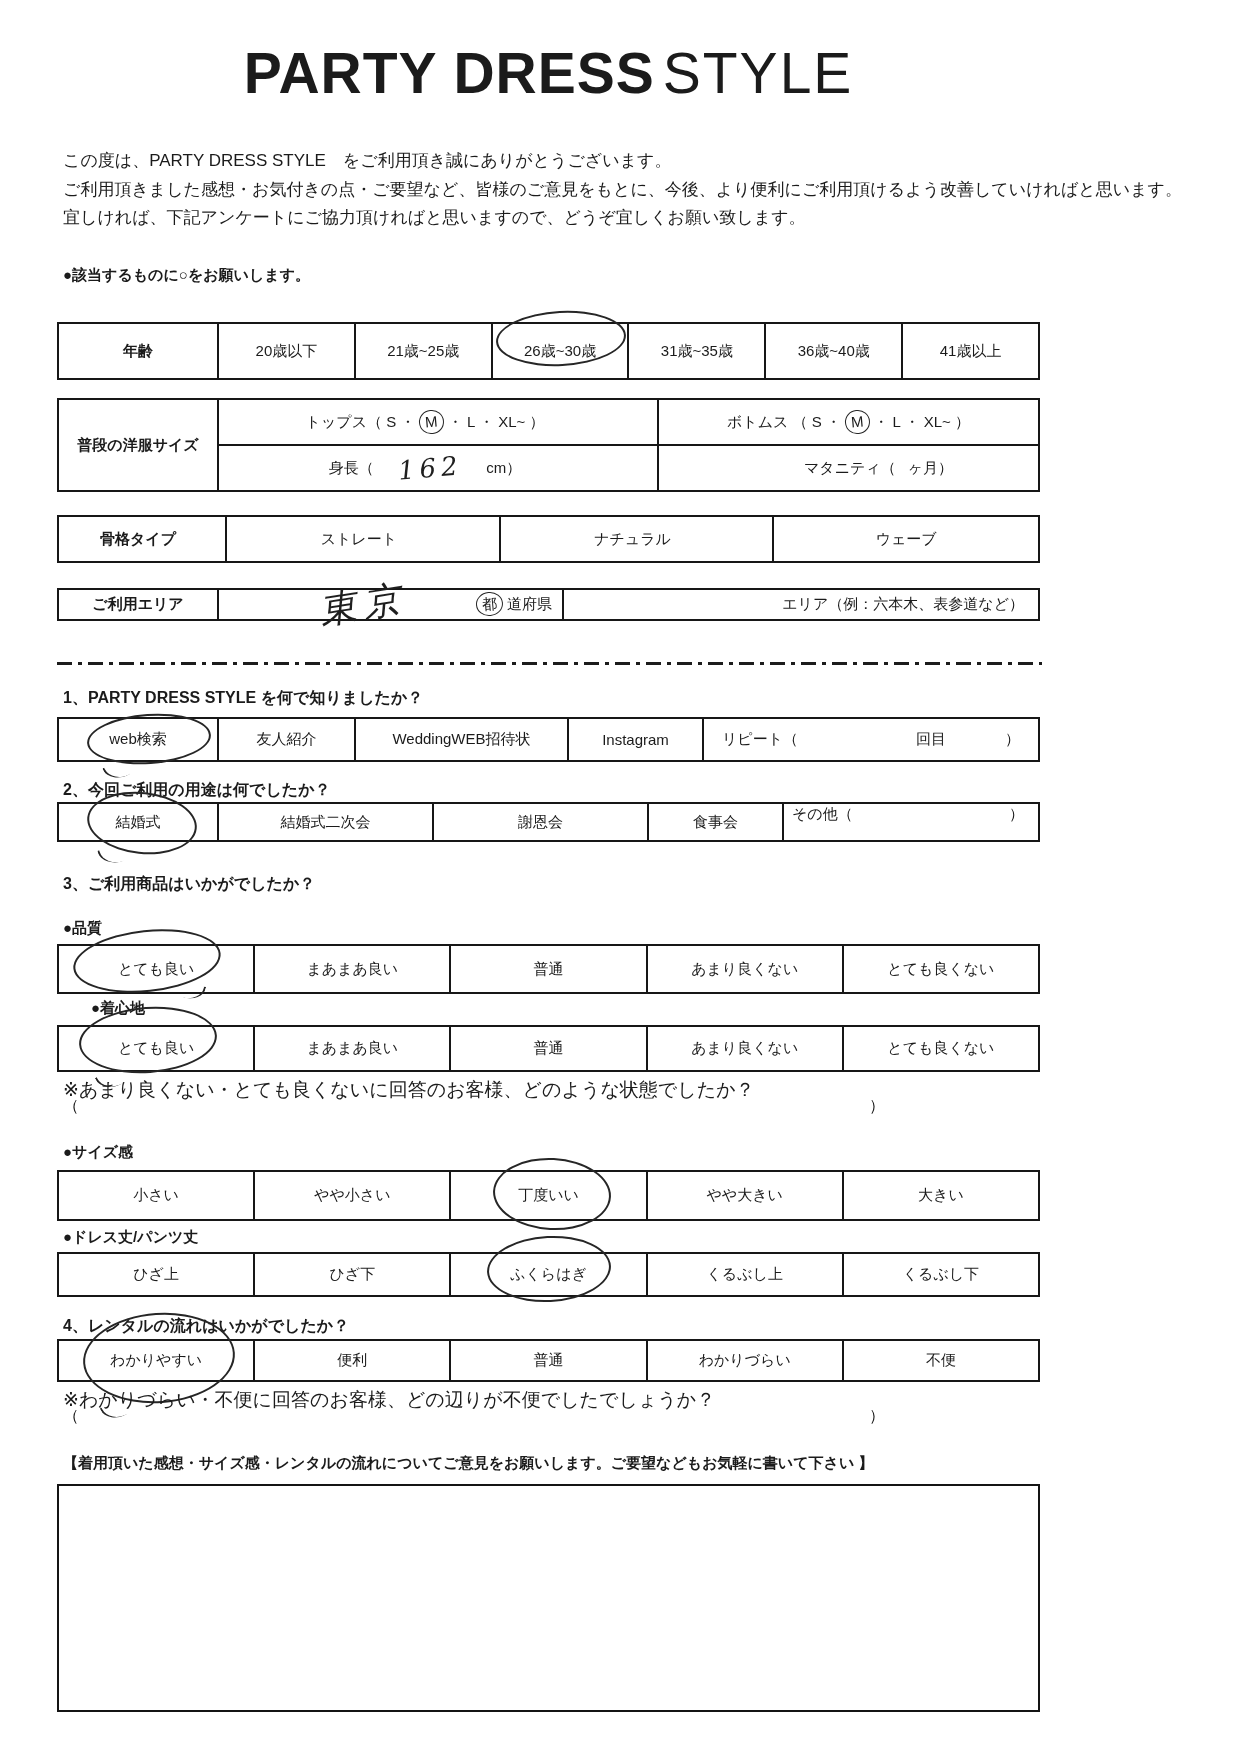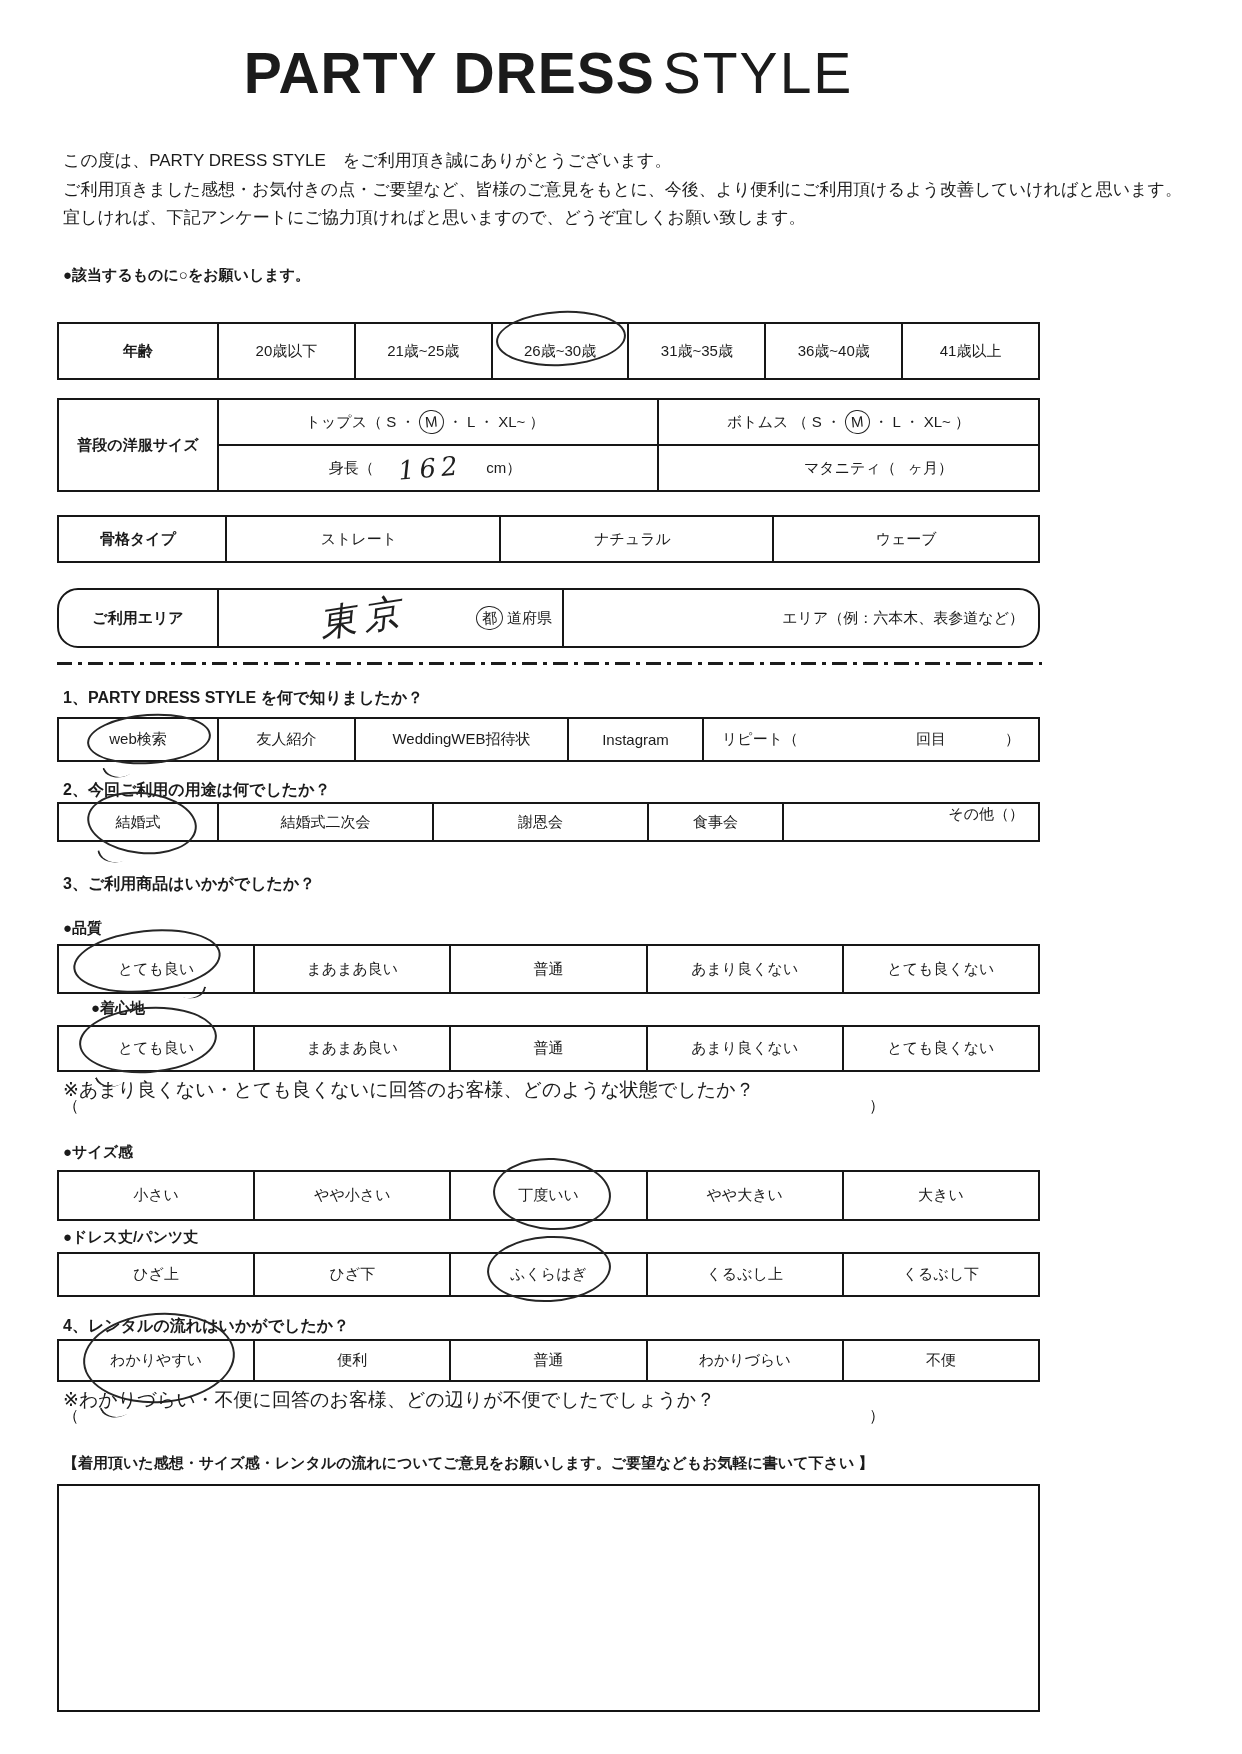--- a/index.html
+++ b/index.html
@@ -134,21 +134,21 @@
         <span>ストレート</span>
       </div>
     <div class="c eq">
         <span>ナチュラル</span>
       </div>
     <div class="c eq">
         <span>ウェーブ</span>
       </div>
   </div>
 
-  <div class="tbl" style="left:57px;top:588px;width:983px;height:60px;border-radius:21px;">
+  <div class="tbl" style="left:57px;top:588px;width:983px;height:33px;">
     <div class="c hdr w-hdr">ご利用エリア</div>
     <div class="c" style="flex:0 0 345px;justify-content:space-between;padding:0 10px 0 100px;">
       <span class="hand hw-tokyo">東京</span>
       <span>
         <span class="circled">都</span><span>道府県</span>
       </span>
     </div>
     <div class="c" style="flex:1;justify-content:flex-end;padding-right:14px;">
       <span>エリア（例：六本木、表参道など）</span>
     </div>
@@ -188,21 +188,21 @@
     </div>
     <div class="c" style="flex:0 0 215px;">
         <span>結婚式二次会</span>
       </div>
     <div class="c" style="flex:0 0 215px;">
         <span>謝恩会</span>
       </div>
     <div class="c" style="flex:0 0 135px;">
         <span>食事会</span>
       </div>
-    <div class="c" style="flex:1;justify-content:flex-end;padding:0 14px 16px 8px;">
+    <div class="c" style="flex:1;justify-content:space-between;padding:0 14px 16px 8px;">
       <span>その他（</span>
       <span>）</span>
     </div>
   </div>
 
   <div class="abs qhead" style="left:63px;top:874px;">3、ご利用商品はいかがでしたか？</div>
 
   <div class="abs blabel" style="left:63px;top:919px;">●品質</div>
   <div class="tbl" style="left:57px;top:944px;width:983px;height:50px;">
     <div class="c eq">

